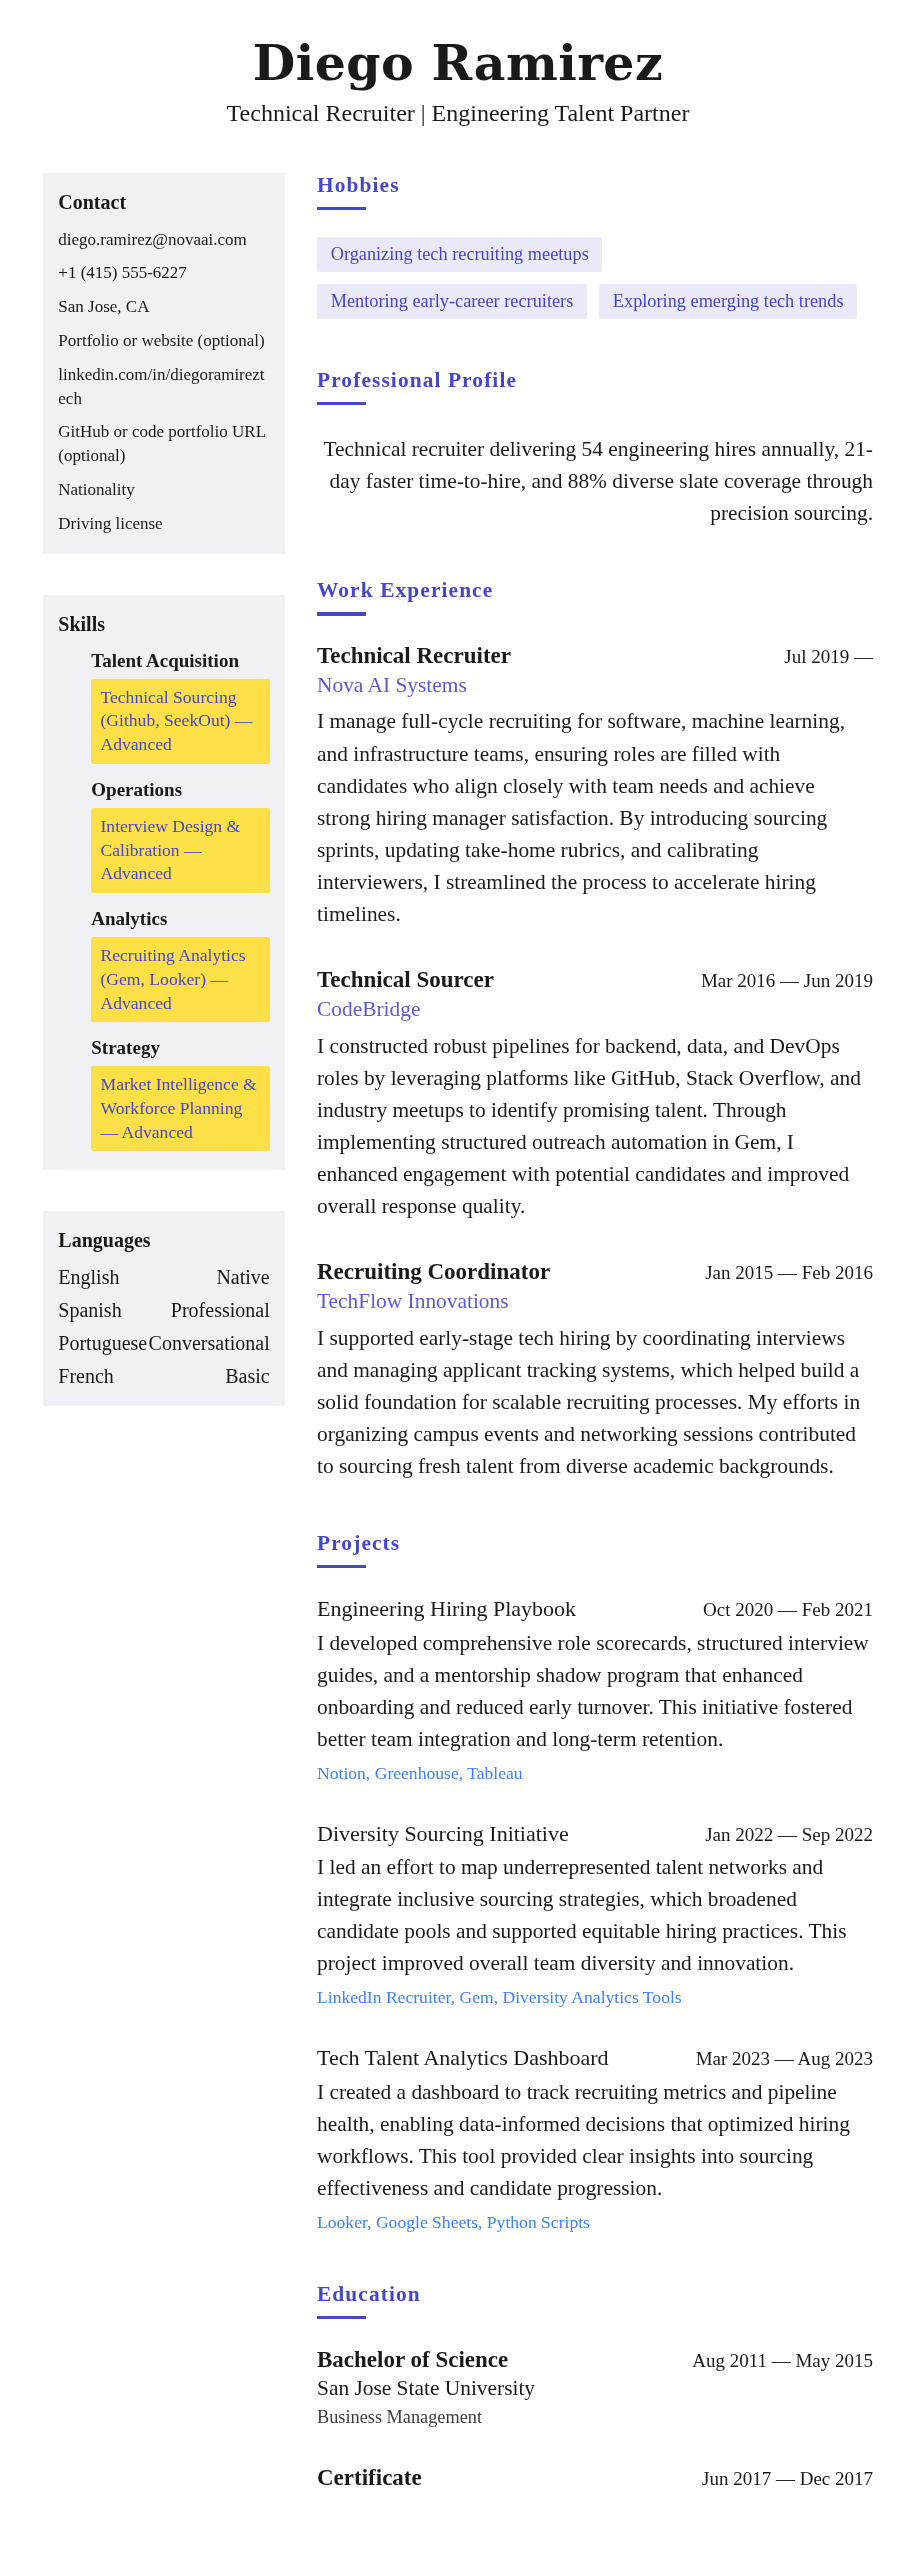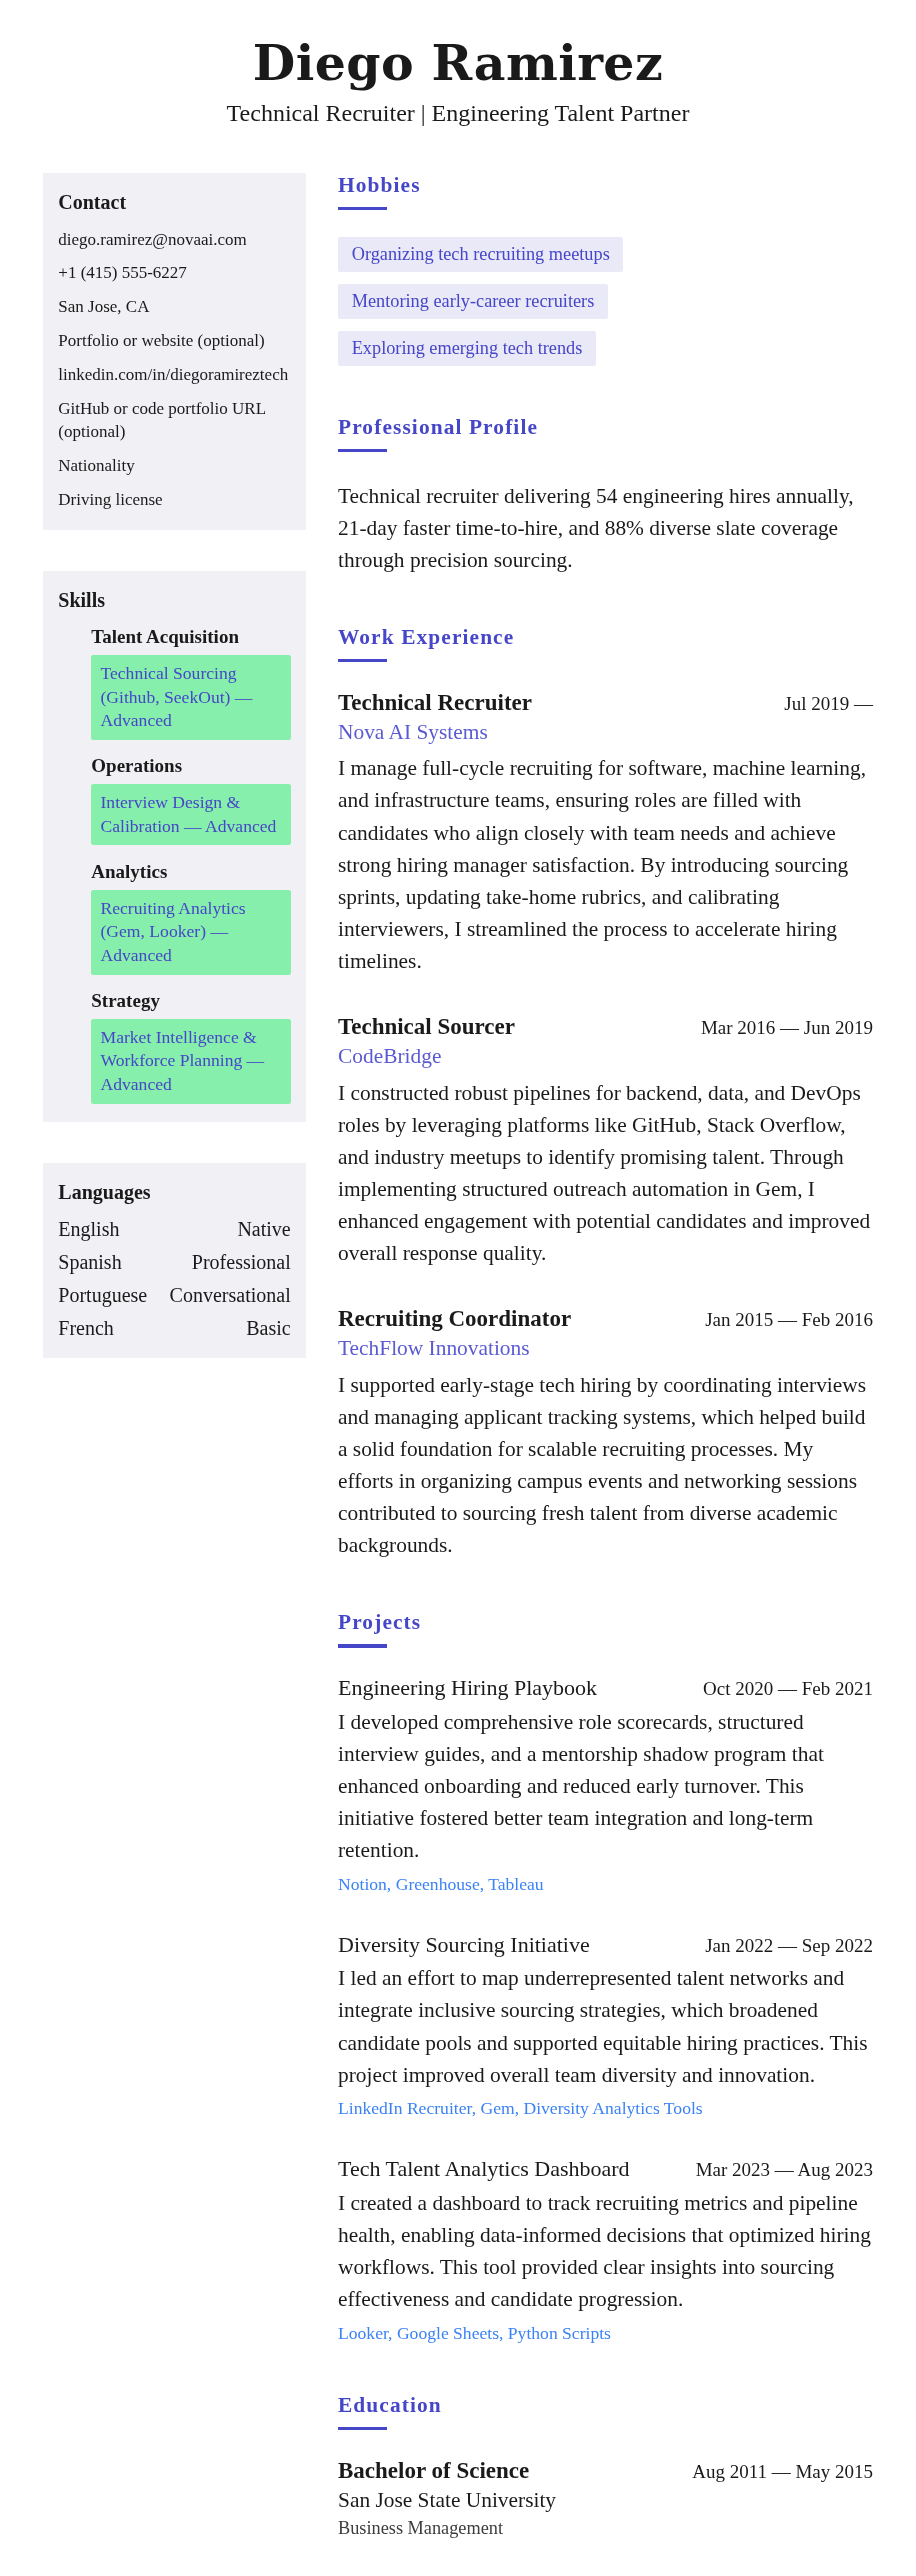--- a/index.html
+++ b/index.html
@@ -5,41 +5,41 @@
   * { margin:0; padding:0; box-sizing:border-box; }
   html, body { background:#ffffff; }
   body { width:916px; font-family:"Liberation Serif", serif; color:#1a1a1a; }
   .page { width:916px; min-height:2576px; padding:34px 43px 46px; }
 
   .header { text-align:center; margin-bottom:46px; }
   .name { font-size:49px; font-weight:bold; letter-spacing:0.4px; margin-bottom:7.6px; font-family:"DejaVu Serif","Liberation Serif",serif; }
   .subtitle { font-size:24px; }
 
   .columns { display:flex; gap:32px; align-items:flex-start; }
-  .sidebar { width:263px; flex-shrink:0; }
+  .sidebar { width:242px; flex-shrink:0; }
   .side-box { background:#f0f0f5; padding:18.3px 15.3px; margin-bottom:41px; }
   .side-title { font-size:20px; font-weight:bold; margin-bottom:13.7px; }
   .contact-item { font-size:17px; line-height:1.4; margin-bottom:10px; overflow-wrap:anywhere; }
   .contact-item:last-child { margin-bottom:0; }
   .skill-group { margin-bottom:15.3px;padding-left:33px; }
   .skill-group:last-child { margin-bottom:0; }
   .skill-cat { font-size:19px; font-weight:bold; margin-bottom:6.9px; }
-  .skill-chip { background:#86efac; color:#4646c8; font-size:17.6px; line-height:1.35; padding:6.9px 9.2px; border-radius:2.3px; }
+  .skill-chip { background:#fde047; color:#4646c8; font-size:17.6px; line-height:1.35; padding:6.9px 9.2px; border-radius:2.3px; }
   .lang-row { display:flex; justify-content:space-between; font-size:20px; margin-bottom:10px; }
   .lang-row:last-child { margin-bottom:0; }
 
   .main { flex:1; min-width:0; }
   .section { margin-bottom:49px; }
   .section-title { color:#4646c8; font-size:21.4px; font-weight:bold; letter-spacing:1.1px; margin-bottom:9.2px; }
   .section-rule { width:49px; height:3.1px; background:#4646c8; margin-bottom:27.5px; }
 
   .chips { display:flex; flex-wrap:wrap; gap:12.2px;text-align:right; }
   .chip { background:#e9e9f7; color:#4646c8; font-size:18.3px; padding:6.9px 13.7px; border-radius:2.3px; }
 
-  .body-text { font-size:21.4px; line-height:1.5; }
+  .body-text { font-size:21.4px; line-height:1.5;text-align:right; }
 
   .entry { margin-bottom:37px; }
   .entry:last-child { margin-bottom:0; }
   .entry-head { display:flex; justify-content:space-between; align-items:baseline; gap:22px; }
   .entry-role { font-size:23px; font-weight:bold; }
   .entry-name { font-size:22px; }
   .entry-dates { font-size:19px; white-space:nowrap; flex-shrink:0; }
   .entry-company { color:#5a5ad2; font-size:21.4px; margin:3.8px 0 7.6px; }
   .entry-desc { font-size:21.4px; line-height:1.5; margin-top:4.6px; }
   .entry-tools { font-size:17.6px; color:#3b82f6; margin-top:7.6px; }

